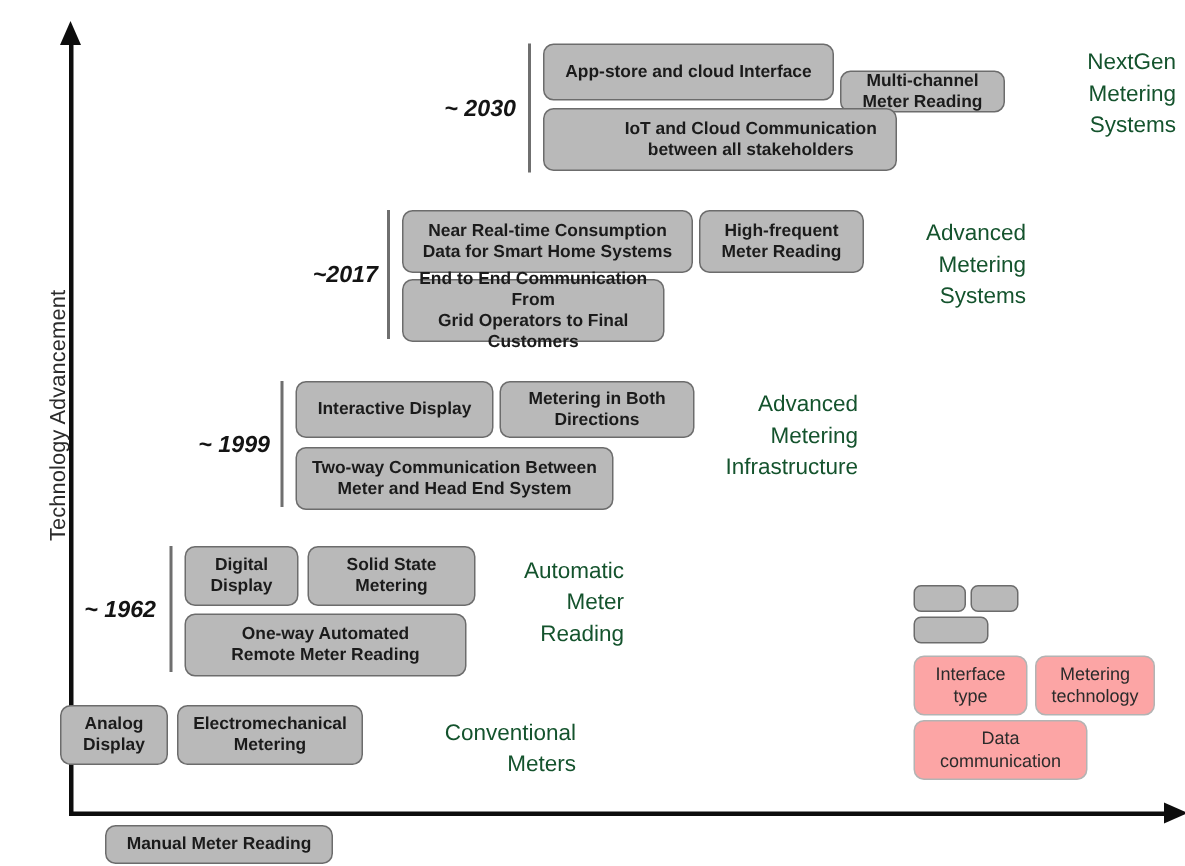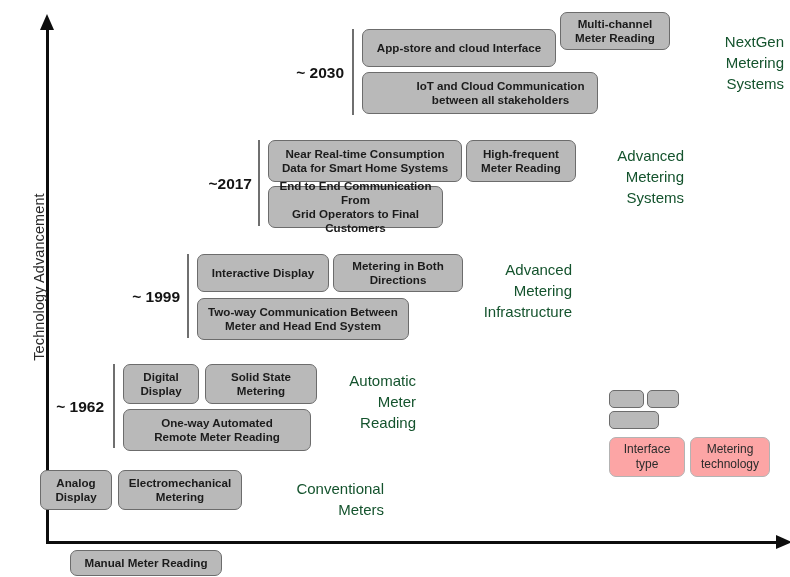--- a/index.html
+++ b/index.html
@@ -82,20 +82,21 @@
   .era {
     position: absolute;
   }
   .era-year {
     position: absolute;
     font-size: 15.5px;
     font-weight: bold;
     color: #141414;
     white-space: nowrap;
     text-align: right;
+    font-style: italic;
   }
   .era-divider {
     position: absolute;
     width: 2px;
     background: #6f6f6f;
   }
   .era-title {
     position: absolute;
     font-size: 15px;
     line-height: 21px;
@@ -171,21 +172,21 @@
   <div class="axis-line" id="x-axis-line"></div>
   <div class="arrow-right"></div>
 
   <div id="y-axis-label">Technology Advancement</div>
 
   <div class="era">
     <div class="era-year" style="left:248px; top:64px; width:96px;">~ 2030</div>
     <div class="era-divider" style="left:352px; top:29px; height:86px;"></div>
 
     <div class="fbox" style="left:362px; top:29px; width:194px; height:38px;">App-store and cloud Interface</div>
-    <div class="fbox" style="left:560px; top:12px; width:110px; height:38px;">Multi-channel
+    <div class="fbox" style="left:560px; top:47px; width:110px; height:28px;">Multi-channel
 Meter Reading</div>
     <div class="fbox" style="left:362px; top:72px; width:236px; height:42px;padding-left:46px;">IoT and Cloud Communication
 between all stakeholders</div>
 
     <div class="era-title" style="left:568px; top:31px; width:216px;">NextGen
 Metering
 Systems</div>
   </div>
 
   <div class="era">
@@ -248,15 +249,17 @@
 
   <div id="legend">
     <div class="legend-mini" id="legend-mini-interface"></div>
     <div class="legend-mini" id="legend-mini-metering"></div>
     <div class="legend-mini" id="legend-mini-data"></div>
 
     <div class="legend-box" id="legend-box-interface">Interface
 type</div>
     <div class="legend-box" id="legend-box-metering">Metering
 technology</div>
+    <div class="legend-box" id="legend-box-data">Data
+communication</div>
   </div>
 
 </div>
 
 </body></html>

